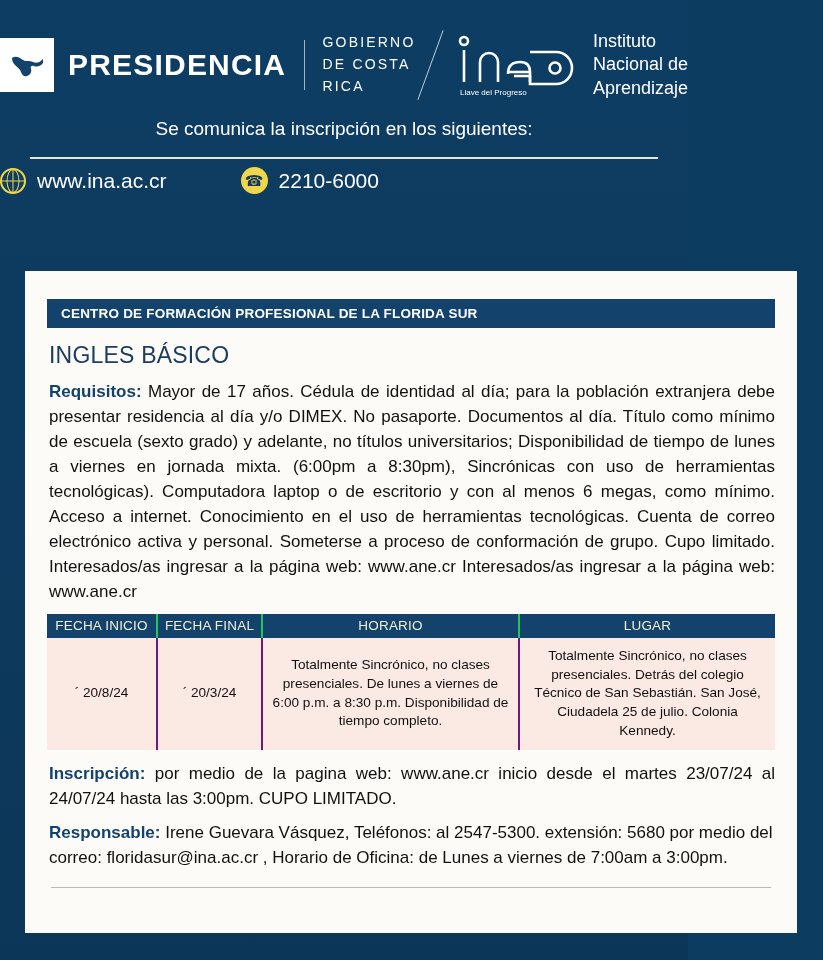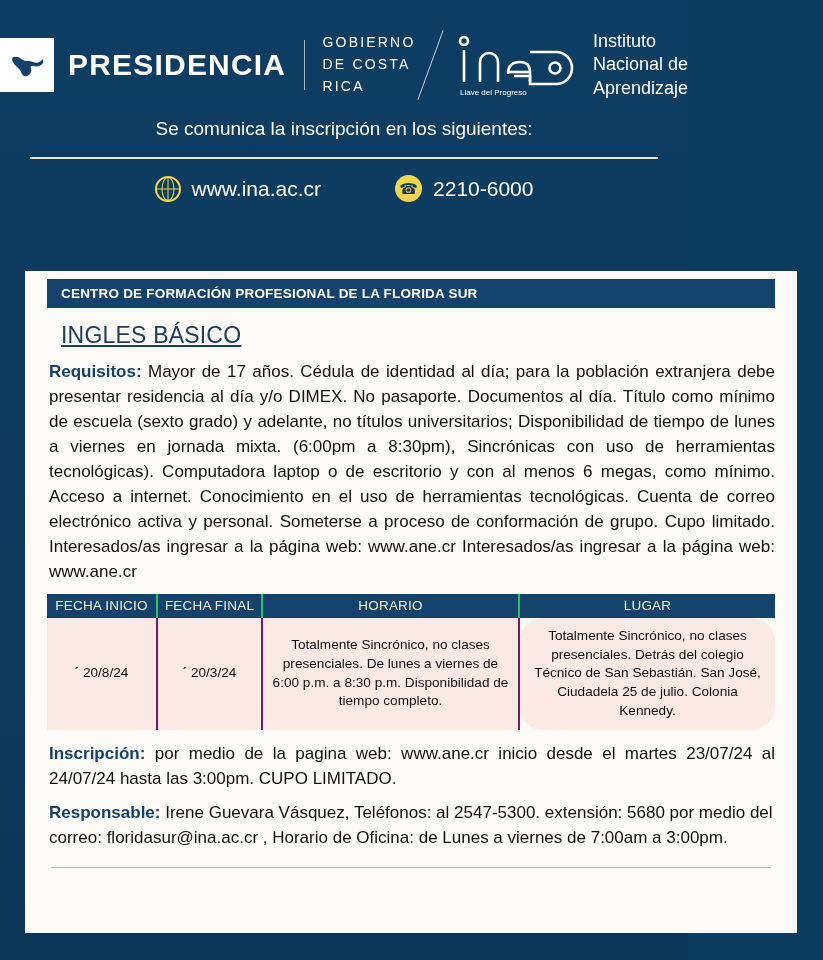--- a/index.html
+++ b/index.html
@@ -110,23 +110,22 @@
     text-align: center;
     color: #ffffff;
     font-size: 49px;
     letter-spacing: .5px;
     margin-top: 16px;
     white-space: nowrap;
   }
   .contact-row {
     display: flex;
     align-items: center;
-    justify-content: center;
     gap: 28px;
-    margin-top: 16px;
+    margin-top: 8px;
     color: #ffffff;
     font-size: 21px;
   }
   .contact-item { display: flex; align-items: center; gap: 11px; }
   .globe-icon {
     width: 26px; height: 26px; border-radius: 50%;
     border: 2px solid #f0d64a; box-sizing: border-box;
     position: relative; flex: none;
   }
   .globe-icon:before, .globe-icon:after {
@@ -149,37 +148,36 @@
 
   
   .card {
     position: absolute;
     left: 25px;
     top: 271px;
     width: 772px;
     height: 662px;
     background: #fdfbf7;
     box-sizing: border-box;
-    padding: 8px 22px 0 22px;
+    padding: 28px 22px 0 22px;
   }
   .cfp-bar {
     background: #13436c;
     color: #ffffff;
     font-size: 13.5px;
     font-weight: bold;
     letter-spacing: .2px;
     padding: 7px 14px;
     box-sizing: border-box;
   }
   .course-name {
     color: #1c3c60;
     font-size: 23px;
-    margin: 14px 0 11px 14px;
+    margin: 14px 0 11px 2px;
     letter-spacing: .2px;
-    text-decoration: underline;
   }
   .body-text {
     color: #111111;
     font-size: 17px;
     line-height: 1.47;
     text-align: justify;
     margin: 0 0 9px 2px;
   }
   .body-text.last-left { text-align: left; }
   .lbl { color: #13436c; font-weight: bold; }
@@ -205,21 +203,21 @@
   table.sched td {
     background: #fbe9e3;
     color: #111111;
     font-size: 13.6px;
     line-height: 1.38;
     text-align: center;
     vertical-align: middle;
     padding: 9px 8px;
     border-right: 2px solid #701a75;
   }
-  table.sched td:last-child { border-right: none; border-radius: 24px; }
+  table.sched td:last-child { border-right: none; }
   .col-a { width: 110px; }
   .col-b { width: 105px; }
   .col-c { width: 257px; }
 
   .rule-bottom {
     height: 1px;
     background: #b9b9b9;
     margin: 16px 4px 0 4px;
   }
 </style>

